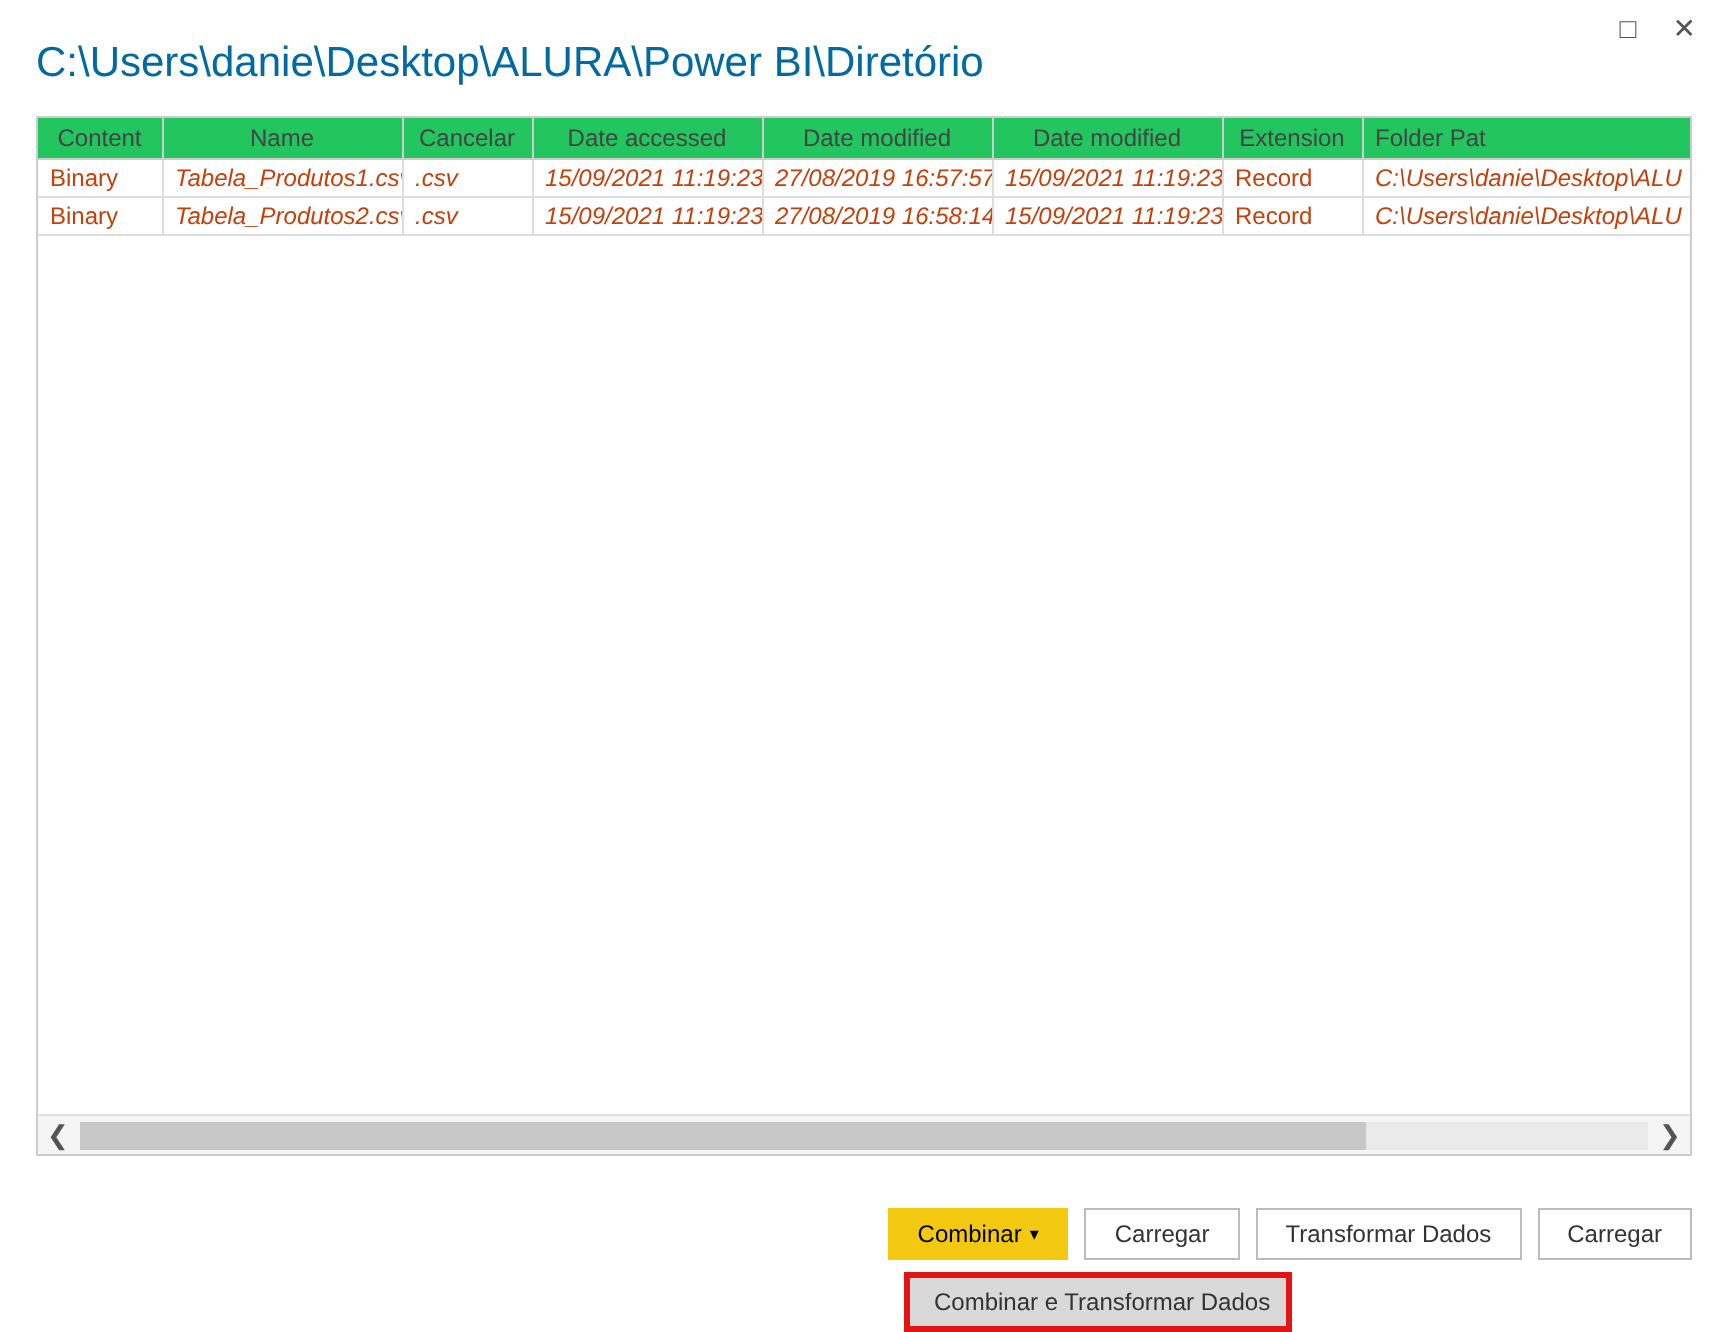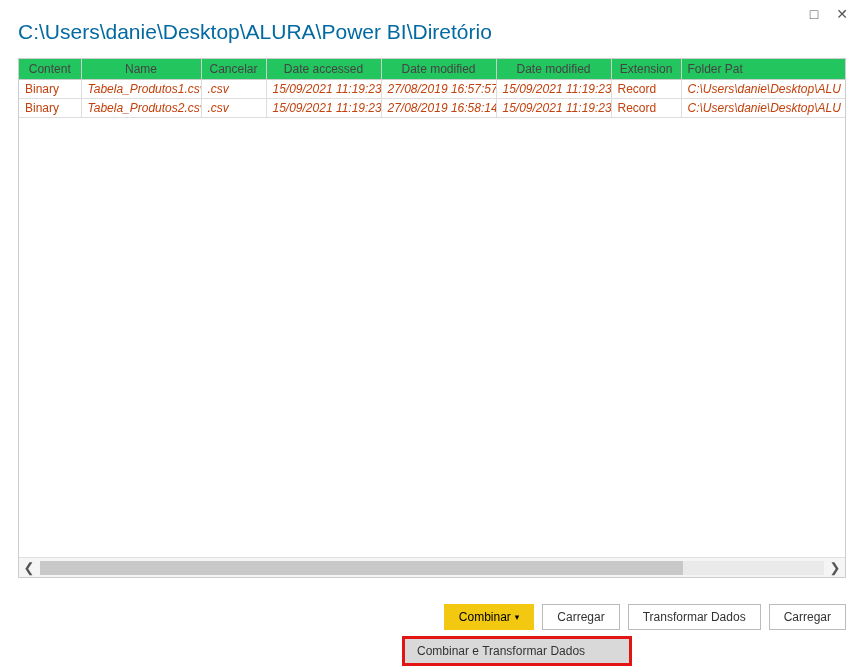--- a/index.html
+++ b/index.html
@@ -130,22 +130,22 @@
     }
     .btn.primary::after {
       content: "▾";
       font-size: 9px;
       margin-left: 4px;
       vertical-align: 1px;
     }
     .dropdown {
       position: absolute;
       bottom: -0px;
-      right: 232px;
-      width: 230px;
+      right: 218px;
+      width: 194px;
       background: #fdba74;
       border: 1px solid #bbb;
       z-index: 10;
     }
     .dropdown .item {
       padding: 7px 14px;
       font-size: 12px;
       color: #333;
       white-space: nowrap;
     }

